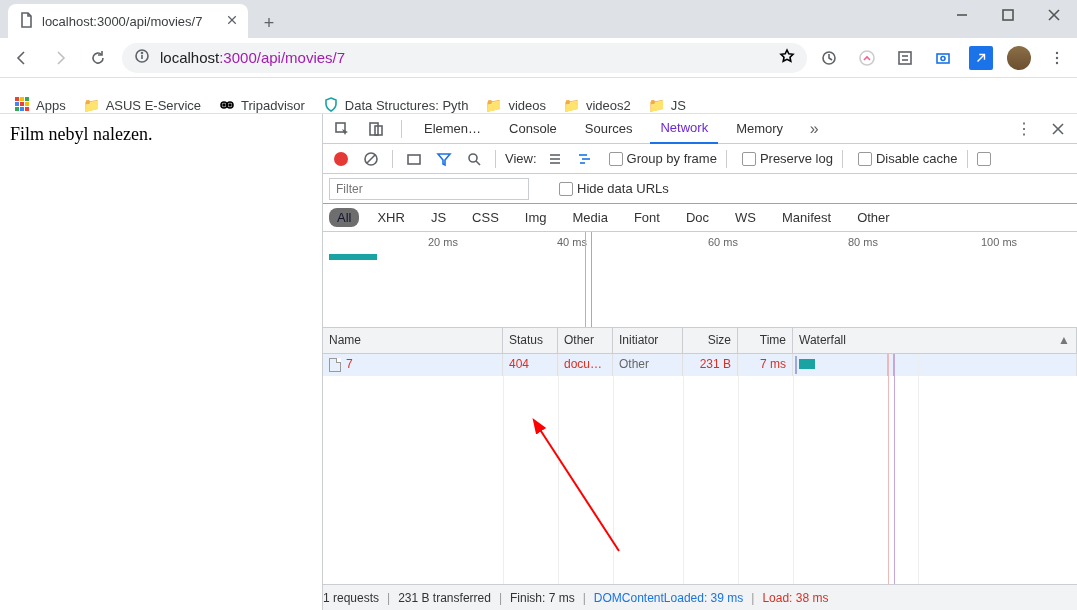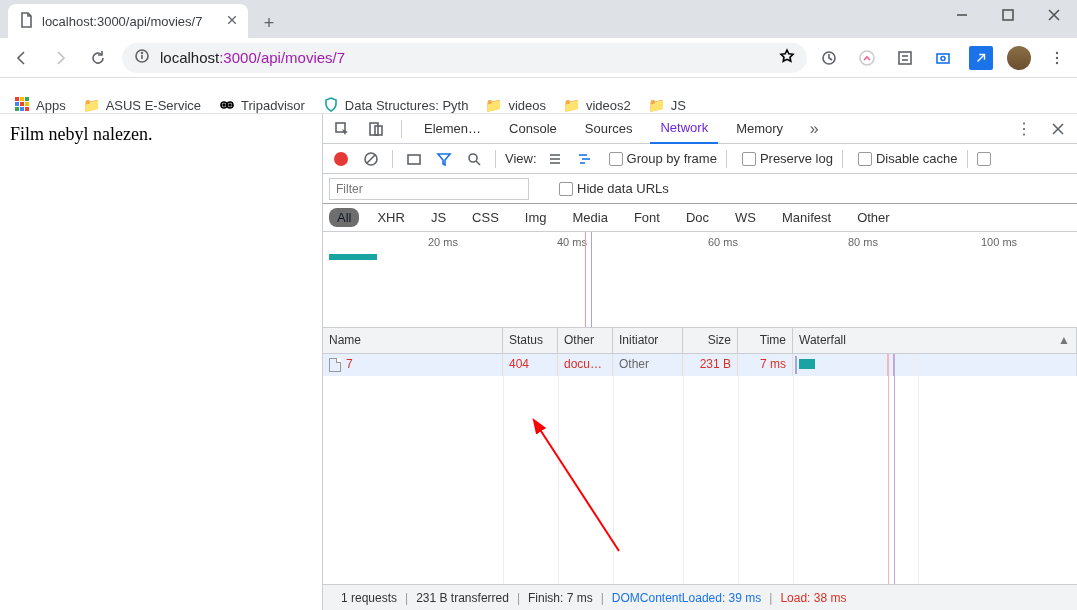--- a/index.html
+++ b/index.html
@@ -87,21 +87,21 @@
 .col-size   { width: 55px; text-align: right; }
 .col-time   { width: 55px; text-align: right; }
 .col-water  { flex: 1; position: relative; }
 .file-mini-icon { display: inline-block; width: 12px; height: 14px; border: 1px solid #999; margin-right: 5px; vertical-align: middle; position: relative; }
 .file-mini-icon::after { content: ""; position: absolute; right: -1px; top: -1px; width: 4px; height: 4px; background: #fff; border-left: 1px solid #999; border-bottom: 1px solid #999; }
 .water-bar { position: absolute; top: 5px; height: 10px; background: #1aa3a3; }
 .water-edge { position: absolute; top: 2px; bottom: 2px; width: 2px; background: #7aa9d6; }
 .vgrid { position: absolute; top: 0; bottom: 0; width: 1px; background: #eee; }
 
 
-.status-bar { height: 26px; border-top: 1px solid #cacdd1; background: #f1f3f4; display: flex; align-items: center; padding: 0 18px; gap: 8px; font-size: 12px; color: #333; }
+.status-bar { height: 26px; border-top: 1px solid #cacdd1; background: #f1f3f4; display: flex; align-items: center; padding: 0 0; gap: 8px; font-size: 12px; color: #333; }
 .status-bar .sep { color: #999; }
 .status-bar .blue { color: #1a73e8; }
 .status-bar .red { color: #d93025; }
 
 
 .arrow-svg { position: absolute; pointer-events: none; }
 
 
 .sicon { width: 16px; height: 16px; }
 .sicon path, .sicon rect, .sicon circle, .sicon line, .sicon polyline { stroke: currentColor; stroke-width: 1.6; fill: none; }

